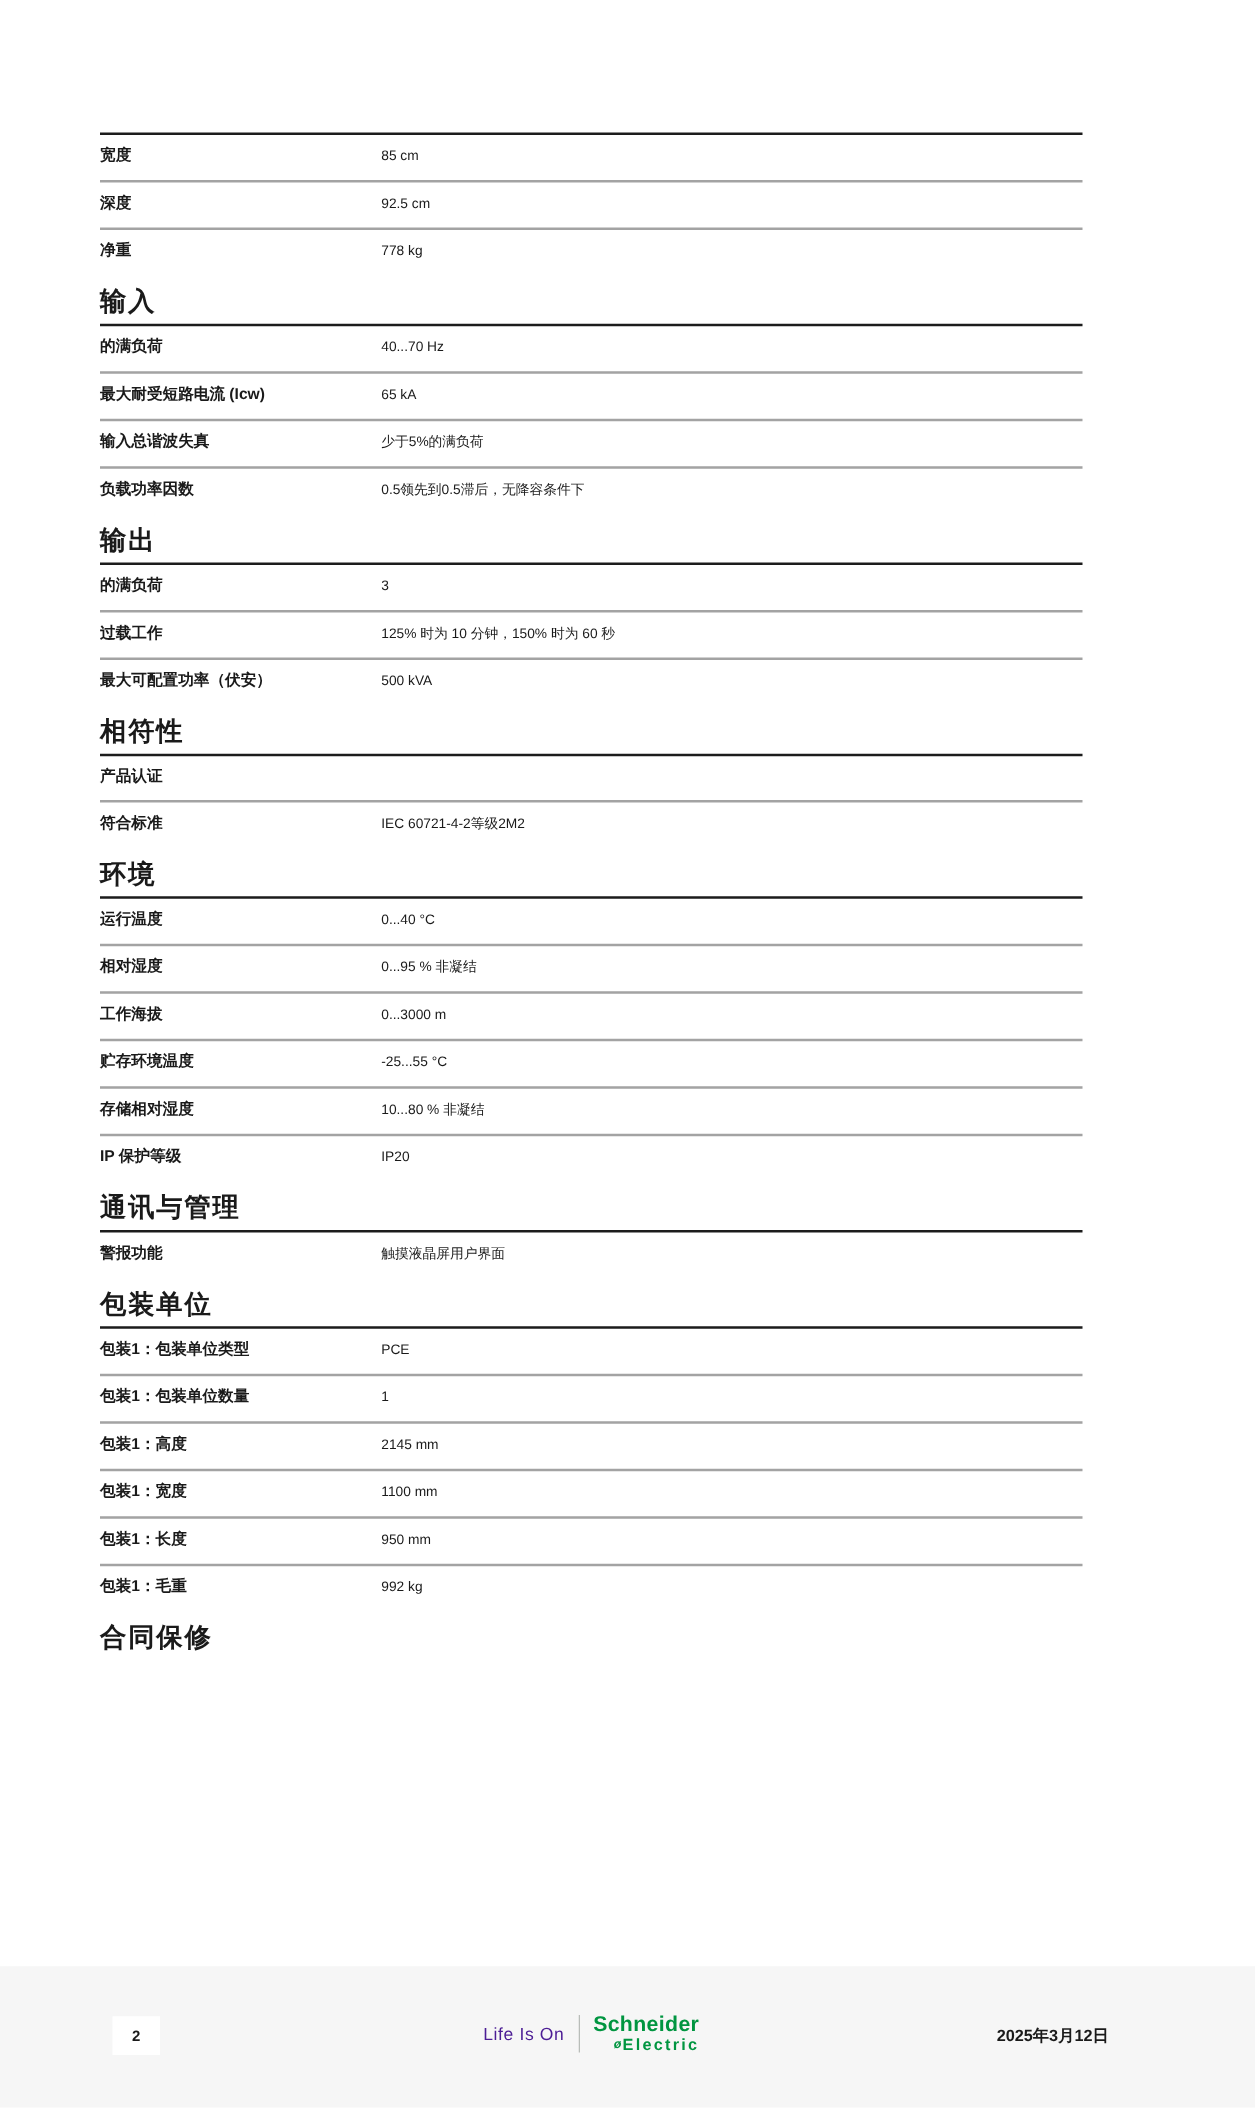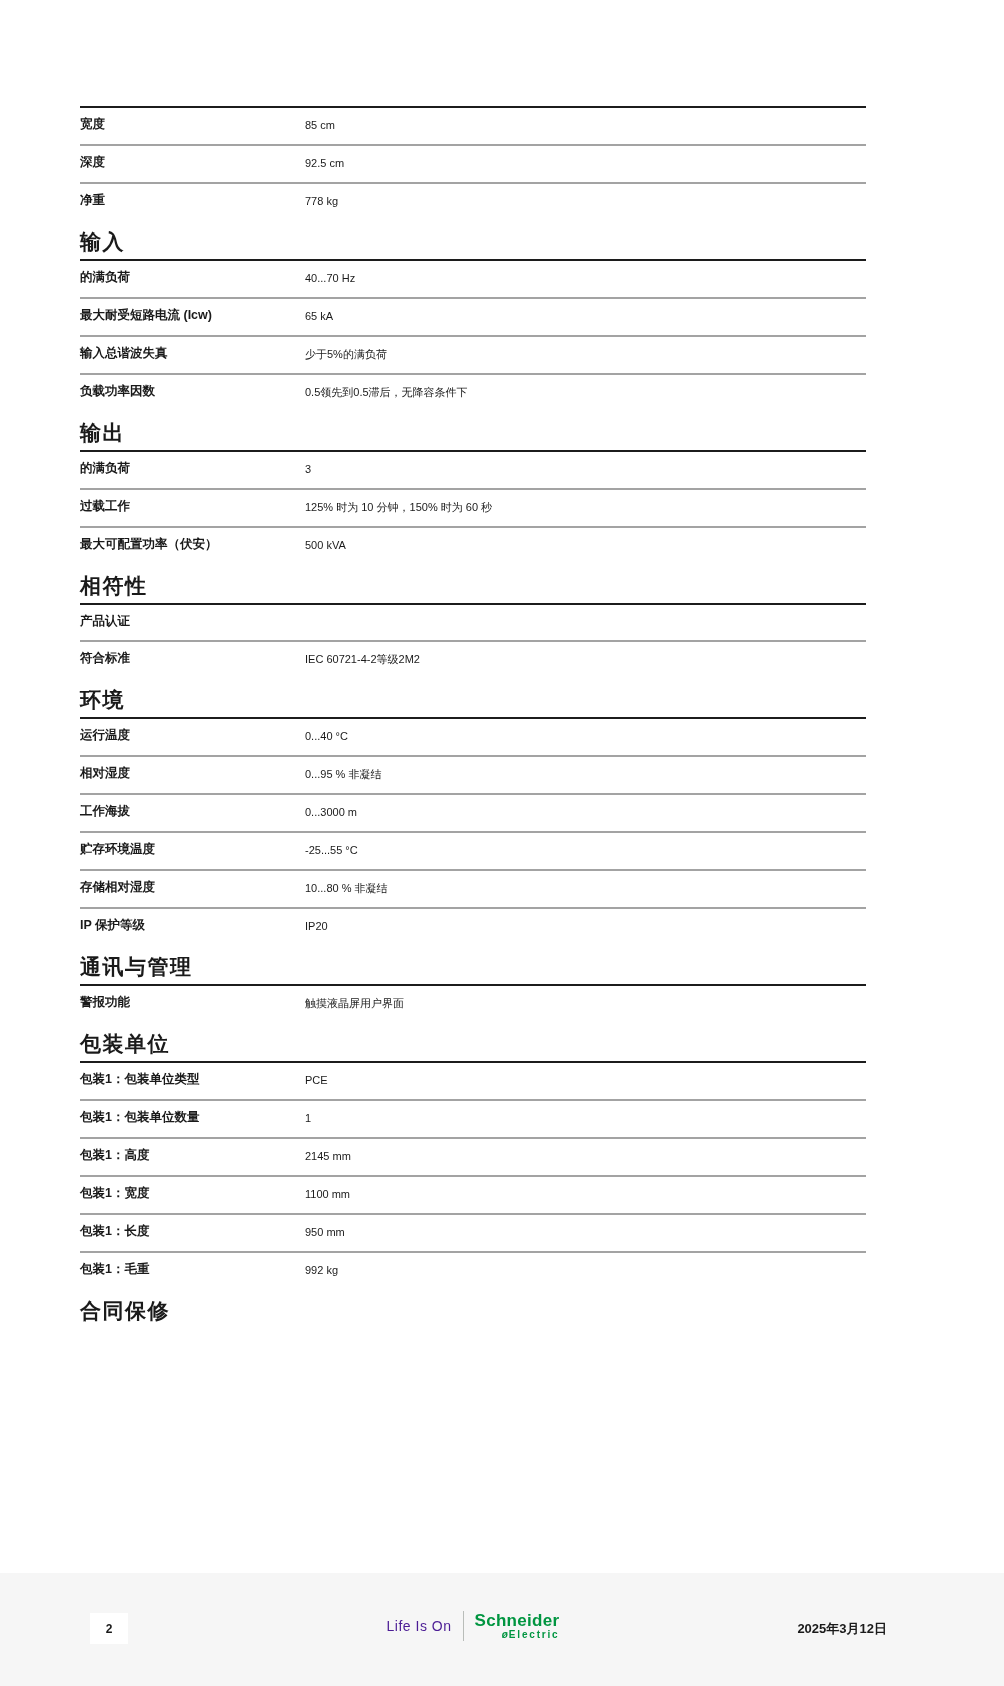--- a/index.html
+++ b/index.html
@@ -49,21 +49,21 @@
   .logo {
     position:absolute; left:80px; top:38px; width:786px;
     display:flex; align-items:center; justify-content:center; gap:11px;
   }
   .tagline { color:#4c1d95; font-size:14px; letter-spacing:0.5px; }
   .logo-divider { width:1px; height:30px; background:#b9bdb9; }
   .brand-block { display:flex; flex-direction:column; line-height:1; }
   .brand-name { color:#009540; font-weight:bold; font-size:17px; letter-spacing:0.3px; }
   .brand-sub-row { display:flex; align-items:center; justify-content:flex-end; margin-top:1px; gap:1px; }
   .leaf-icon { color:#009540; font-weight:bold; font-size:10px; font-style:italic; }
-  .brand-sub { color:#009540; font-weight:bold; font-size:10px; letter-spacing:1.8px; }
+  .brand-sub { color:#009540; font-weight:bold; font-size:13px; letter-spacing:1.8px; }
   .footer-date {
     position:absolute; right:117px; top:47px;
     font-size:13px; font-weight:bold;
   }
 </style>
 </head>
 <body>
 
 <main id="content">
   <section class="spec-section first">

